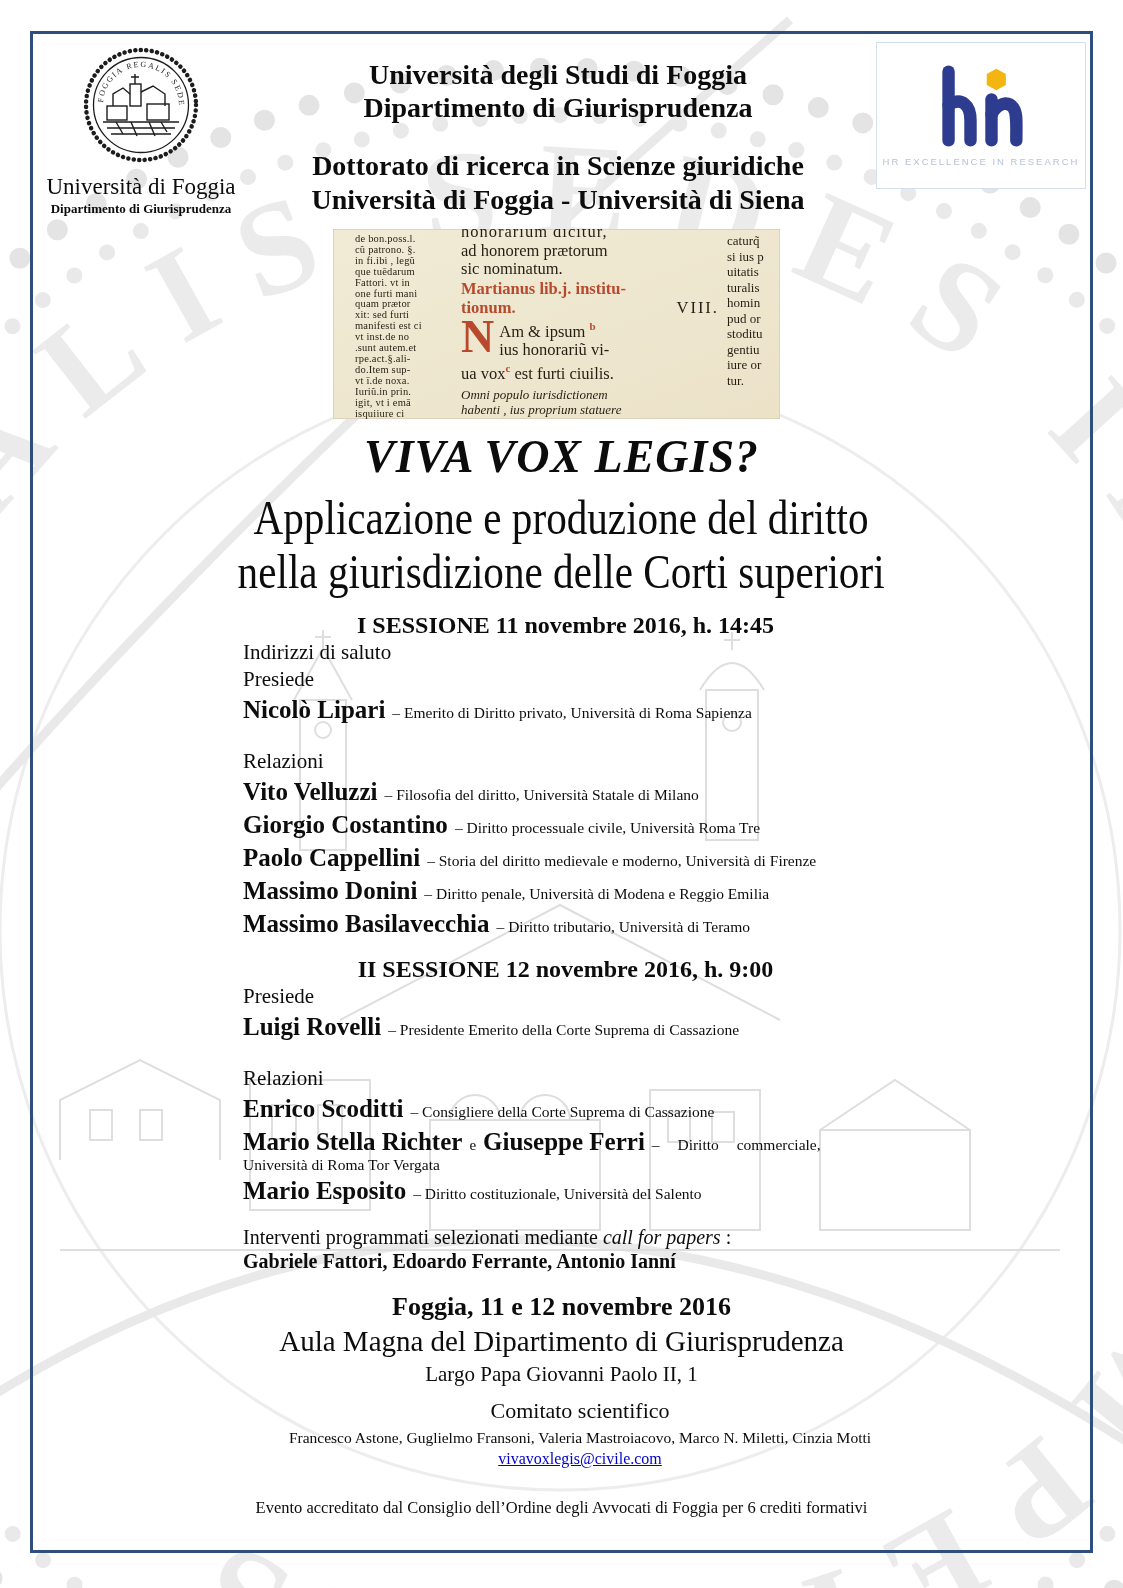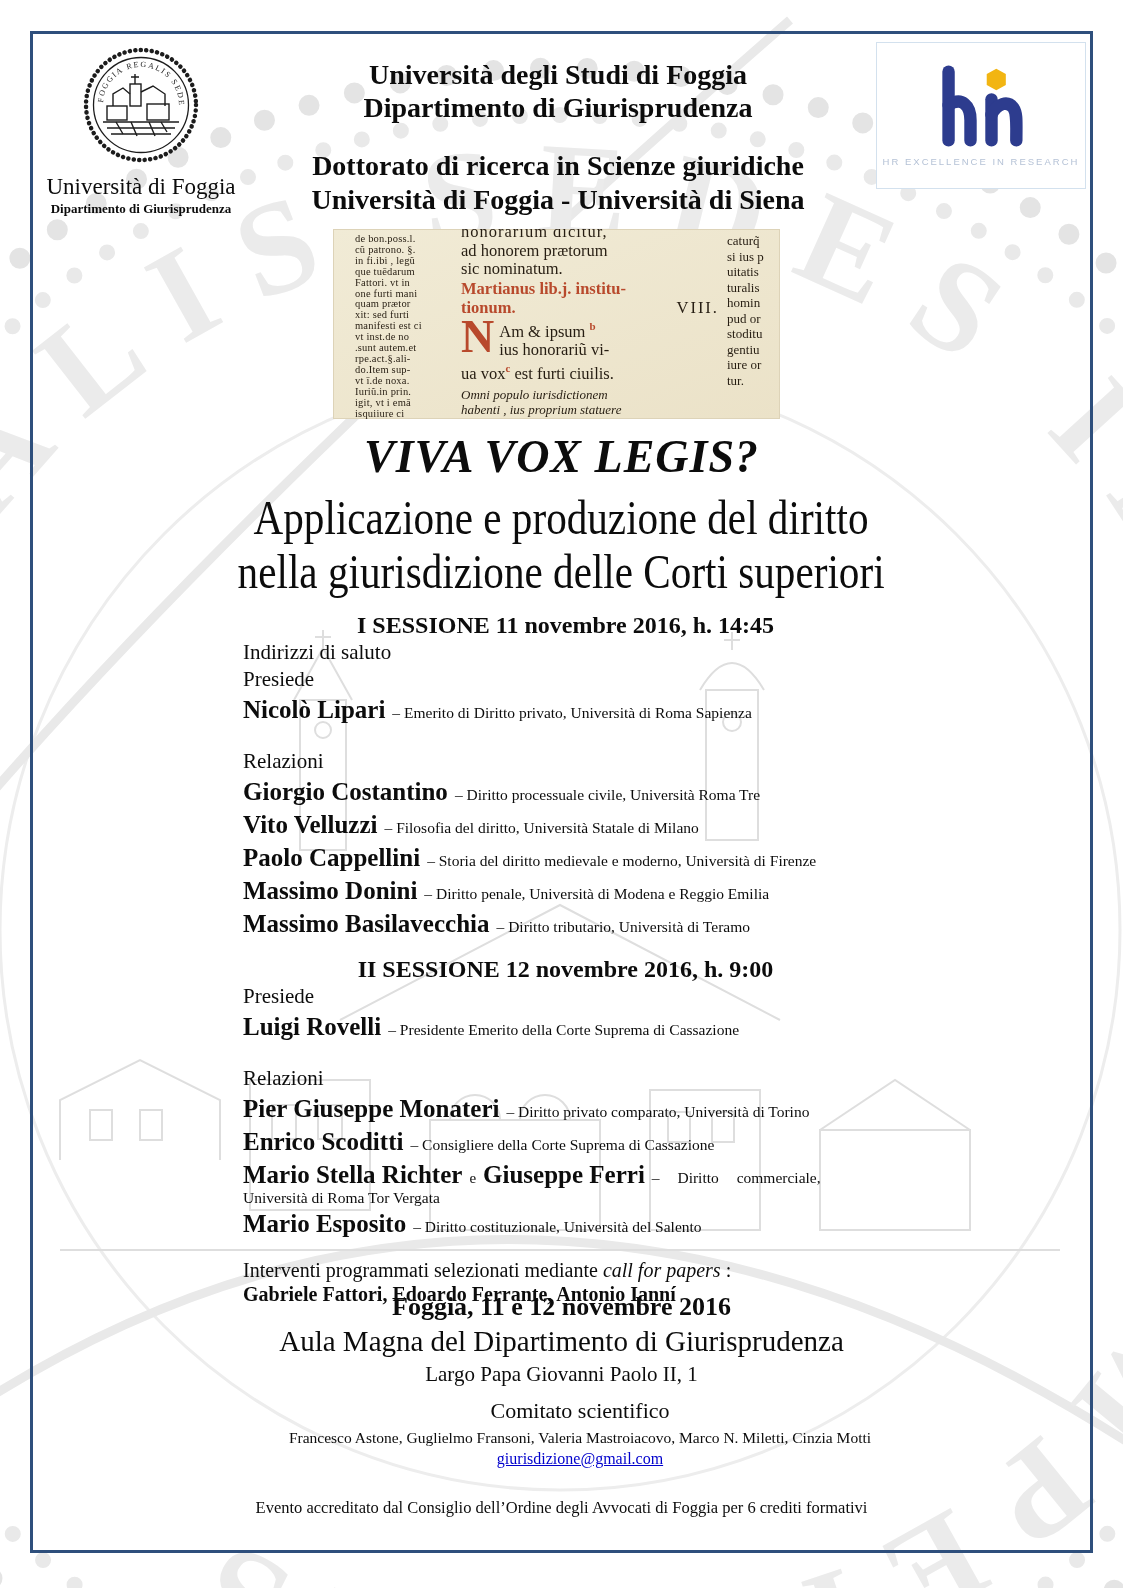--- a/index.html
+++ b/index.html
@@ -239,52 +239,48 @@
     <div class="sess-head">I SESSIONE 11 novembre 2016, h. 14:45</div>
     <div class="label">Indirizzi di saluto</div>
     <div class="label">Presiede</div>
     <div class="row">
       <span class="nm">Nicolò Lipari</span>
       <span class="rl">– Emerito di Diritto privato, Università di Roma Sapienza</span>
     </div>
 
     <div class="label" style="margin-top:22px;">Relazioni</div>
     <div class="row">
+      <span class="nm">Vito Velluzzi</span>
+      <span class="rl">– Filosofia del diritto, Università Statale di Milano</span>
+    </div>
+    <div class="row">
       <span class="nm">Giorgio Costantino</span>
       <span class="rl">– Diritto processuale civile, Università Roma Tre</span>
     </div>
     <div class="row">
-      <span class="nm">Vito Velluzzi</span>
-      <span class="rl">– Filosofia del diritto, Università Statale di Milano</span>
-    </div>
-    <div class="row">
       <span class="nm">Paolo Cappellini</span>
       <span class="rl">– Storia del diritto medievale e moderno, Università di Firenze</span>
     </div>
     <div class="row">
       <span class="nm">Massimo Donini</span>
       <span class="rl">– Diritto penale, Università di Modena e Reggio Emilia</span>
     </div>
     <div class="row">
       <span class="nm">Massimo Basilavecchia</span>
       <span class="rl">– Diritto tributario, Università di Teramo</span>
     </div>
 
     <div class="sess-head" style="margin-top:16px;">II SESSIONE 12 novembre 2016, h. 9:00</div>
     <div class="label">Presiede</div>
     <div class="row">
       <span class="nm">Luigi Rovelli</span>
       <span class="rl">– Presidente Emerito della Corte Suprema di Cassazione</span>
     </div>
 
     <div class="label" style="margin-top:22px;">Relazioni</div>
-    <div class="row">
-      <span class="nm">Pier Giuseppe Monateri</span>
-      <span class="rl">– Diritto privato comparato, Università di Torino</span>
-    </div>
     <div class="row">
       <span class="nm">Enrico Scoditti</span>
       <span class="rl">– Consigliere della Corte Suprema di Cassazione</span>
     </div>
     <div class="row">
       <span class="nm">Mario Stella Richter</span>
       <span class="sm-conj">e</span>
       <span class="nm">Giuseppe Ferri</span>
       <span class="rl wide">–  Diritto   commerciale,</span>
     </div>
@@ -302,18 +298,18 @@
 
   <div class="venue">
     <div class="venue-date">Foggia, 11 e 12 novembre 2016</div>
     <div class="venue-place">Aula Magna del Dipartimento di Giurisprudenza</div>
     <div class="venue-addr">Largo Papa Giovanni Paolo II, 1</div>
   </div>
 
   <div class="committee">
     <div class="comm-head">Comitato scientifico</div>
     <div class="comm-members">Francesco Astone, Guglielmo Fransoni, Valeria Mastroiacovo, Marco N. Miletti, Cinzia Motti</div>
-    <div class="comm-email"><a>giurisdizione@gmail.com</a></div>
+    <div class="comm-email"><a>vivavoxlegis@civile.com</a></div>
   </div>
 
   <div class="accred">Evento accreditato dal Consiglio dell’Ordine degli Avvocati di Foggia per 6 crediti formativi</div>
 
 </div>
 
 </body></html>

